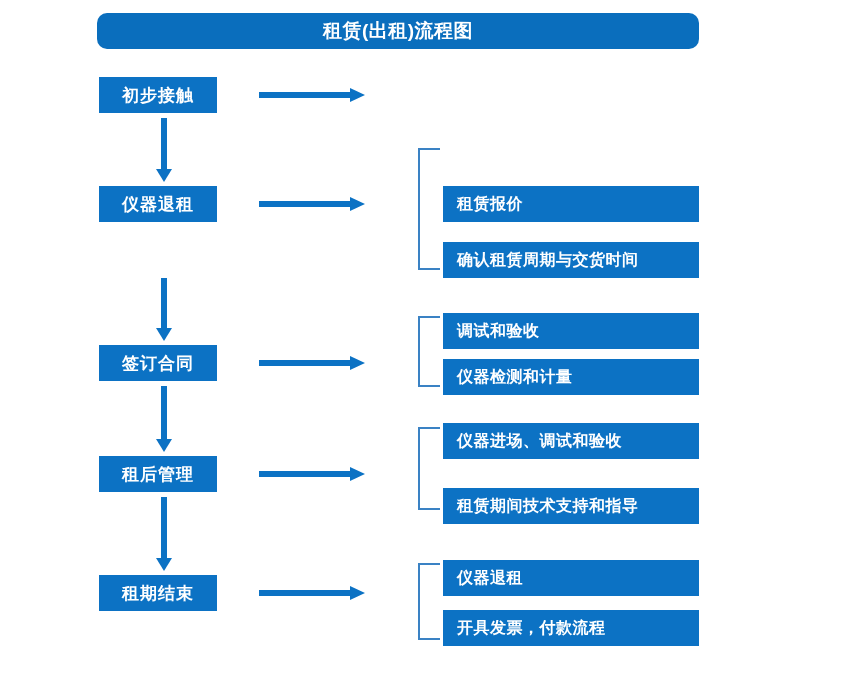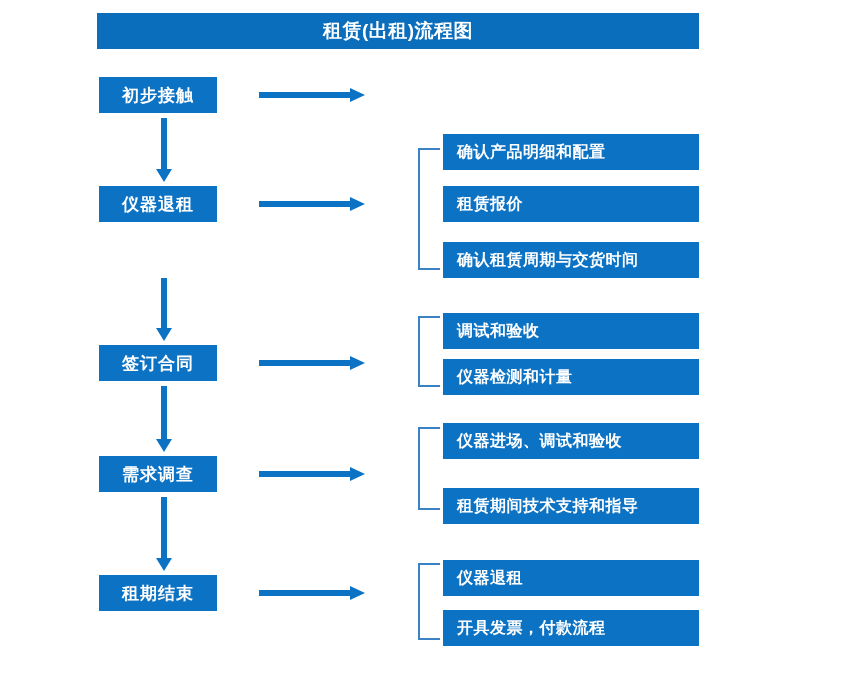--- a/index.html
+++ b/index.html
@@ -26,20 +26,21 @@
     width: 602px;
     height: 36px;
     background: #0A6EBD;
     color: #ffffff;
     font-size: 19px;
     font-weight: bold;
     display: flex;
     align-items: center;
     justify-content: center;
     letter-spacing: 0.5px;
+    border-radius: 10px;
   }
 
   
   .stage-box {
     position: absolute;
     width: 118px;
     height: 36px;
     background: #0C72C4;
     color: #ffffff;
     font-size: 17px;
@@ -129,21 +130,21 @@
 </head>
 <body>
 
 <div id="canvas">
 
   <div class="title-bar">租赁(出租)流程图</div>
 
   <div class="stage-box" style="left:99px; top:77px;">初步接触</div>
   <div class="stage-box" style="left:99px; top:186px;">仪器退租</div>
   <div class="stage-box" style="left:99px; top:345px;">签订合同</div>
-  <div class="stage-box" style="left:99px; top:456px;">需求调查</div>
+  <div class="stage-box" style="left:99px; top:456px;">租后管理</div>
   <div class="stage-box" style="left:99px; top:575px;">租期结束</div>
 
   <div class="v-arrow" style="left:156px; top:118px; height:64px;">
     <div class="shaft" style="height:51px;"></div>
     <div class="head"></div>
   </div>
   <div class="v-arrow" style="left:156px; top:278px; height:63px;">
     <div class="shaft" style="height:50px;"></div>
     <div class="head"></div>
   </div>
@@ -175,21 +176,20 @@
   <div class="h-arrow" style="left:259px; top:586px;">
     <div class="shaft"></div>
       <div class="head"></div>
   </div>
 
   <div class="bracket" style="top:148px; height:122px;"></div>
   <div class="bracket" style="top:316px; height:71px;"></div>
   <div class="bracket" style="top:427px; height:83px;"></div>
   <div class="bracket" style="top:563px; height:77px;"></div>
 
-  <div class="detail-box" style="top:134px;">确认产品明细和配置</div>
   <div class="detail-box" style="top:186px;">租赁报价</div>
   <div class="detail-box" style="top:242px;">确认租赁周期与交货时间</div>
   <div class="detail-box" style="top:313px;">调试和验收</div>
   <div class="detail-box" style="top:359px;">仪器检测和计量</div>
   <div class="detail-box" style="top:423px;">仪器进场、调试和验收</div>
   <div class="detail-box" style="top:488px;">租赁期间技术支持和指导</div>
   <div class="detail-box" style="top:560px;">仪器退租</div>
   <div class="detail-box" style="top:610px;">开具发票，付款流程</div>
 
 </div>

